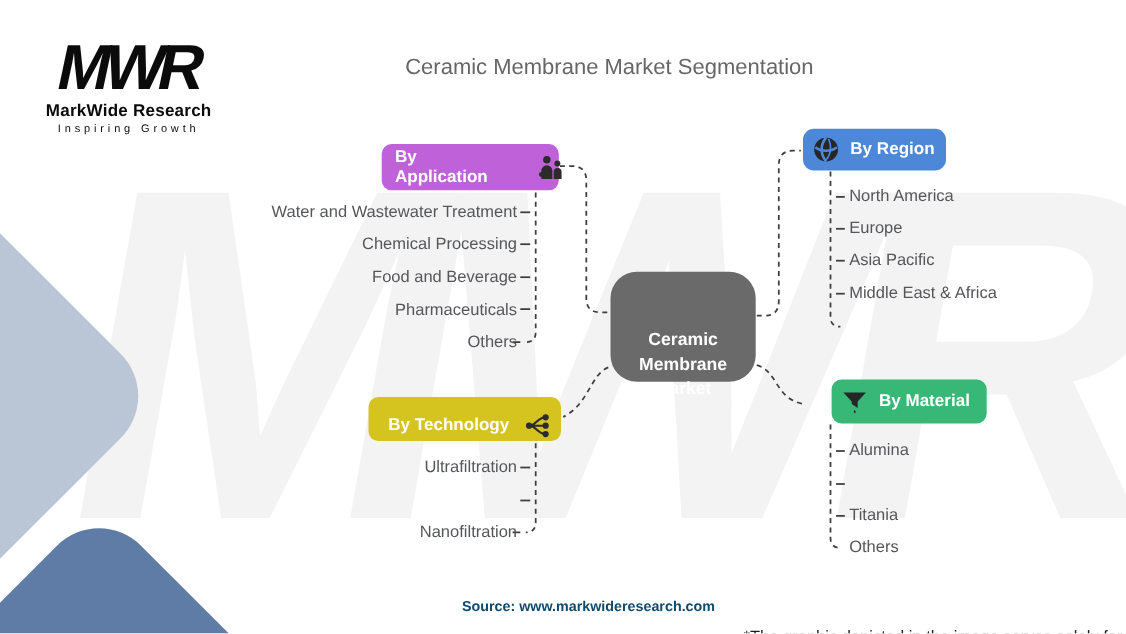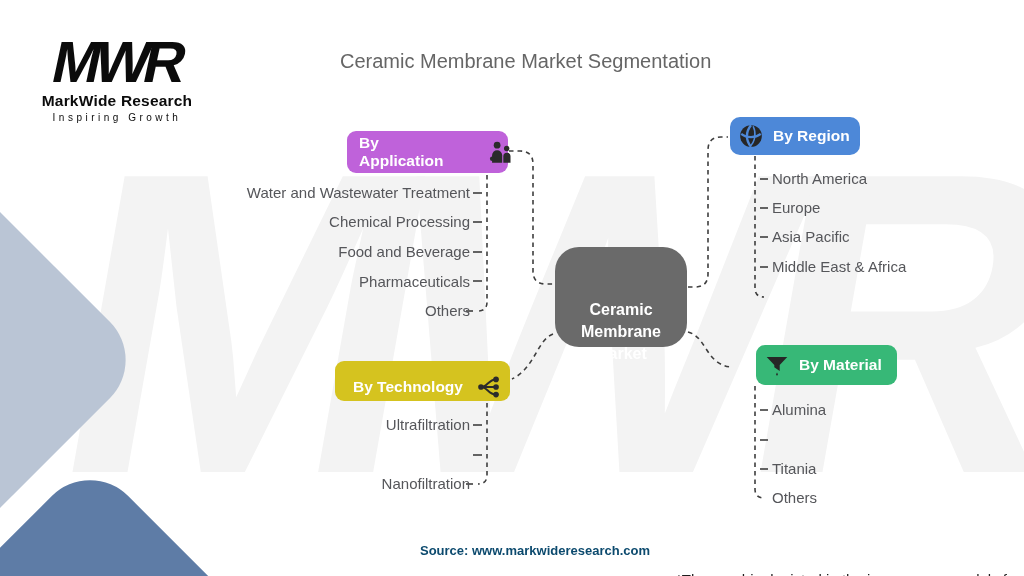--- a/index.html
+++ b/index.html
@@ -15,21 +15,21 @@
   }
   .shape { position:absolute; border-radius:54px; transform:rotate(45deg); z-index:1; }
   .shape-light { width:280px; height:280px; left:-190px; top:220px; background:#b6c2d3; opacity:0.95; }
   .shape-dark  { width:300px; height:300px; left:-60px;  top:520px; background:#5e7ca6; }
   
   .logo { position:absolute; left:28px; top:34px; width:178px; text-align:center; color:#0b0b0b; z-index:3; }
   .logo-mark { font-size:58px; font-weight:900; letter-spacing:-6px; line-height:0.95; transform:skewX(-12deg); }
   .logo-name { font-size:15.5px; font-weight:800; margin-top:3px; letter-spacing:0.2px; }
   .logo-tagline { font-size:10px; font-weight:400; letter-spacing:3.5px; margin-top:2px; }
   
-  .title { position:absolute; left:340px; top:50px; width:460px; 
+  .title { position:absolute; left:324px; top:50px; width:460px; text-align:center;
            font-size:20px; color:#666666; z-index:3; }
   
   .connectors { position:absolute; left:0; top:0; z-index:2; }
   .connectors path { stroke:#3e3e3e; stroke-width:1.6; fill:none; }
   .connectors path.d { stroke-dasharray:4.5 4; }
   
   .node { position:absolute; display:flex; align-items:center; z-index:3;
           border-radius:9px; color:#ffffff; font-weight:700; box-sizing:border-box; }
   .node .icon { display:flex; align-items:center; }
   .node-app      { left:347px; top:131px; width:161px; height:42px; font-size:15.5px;

